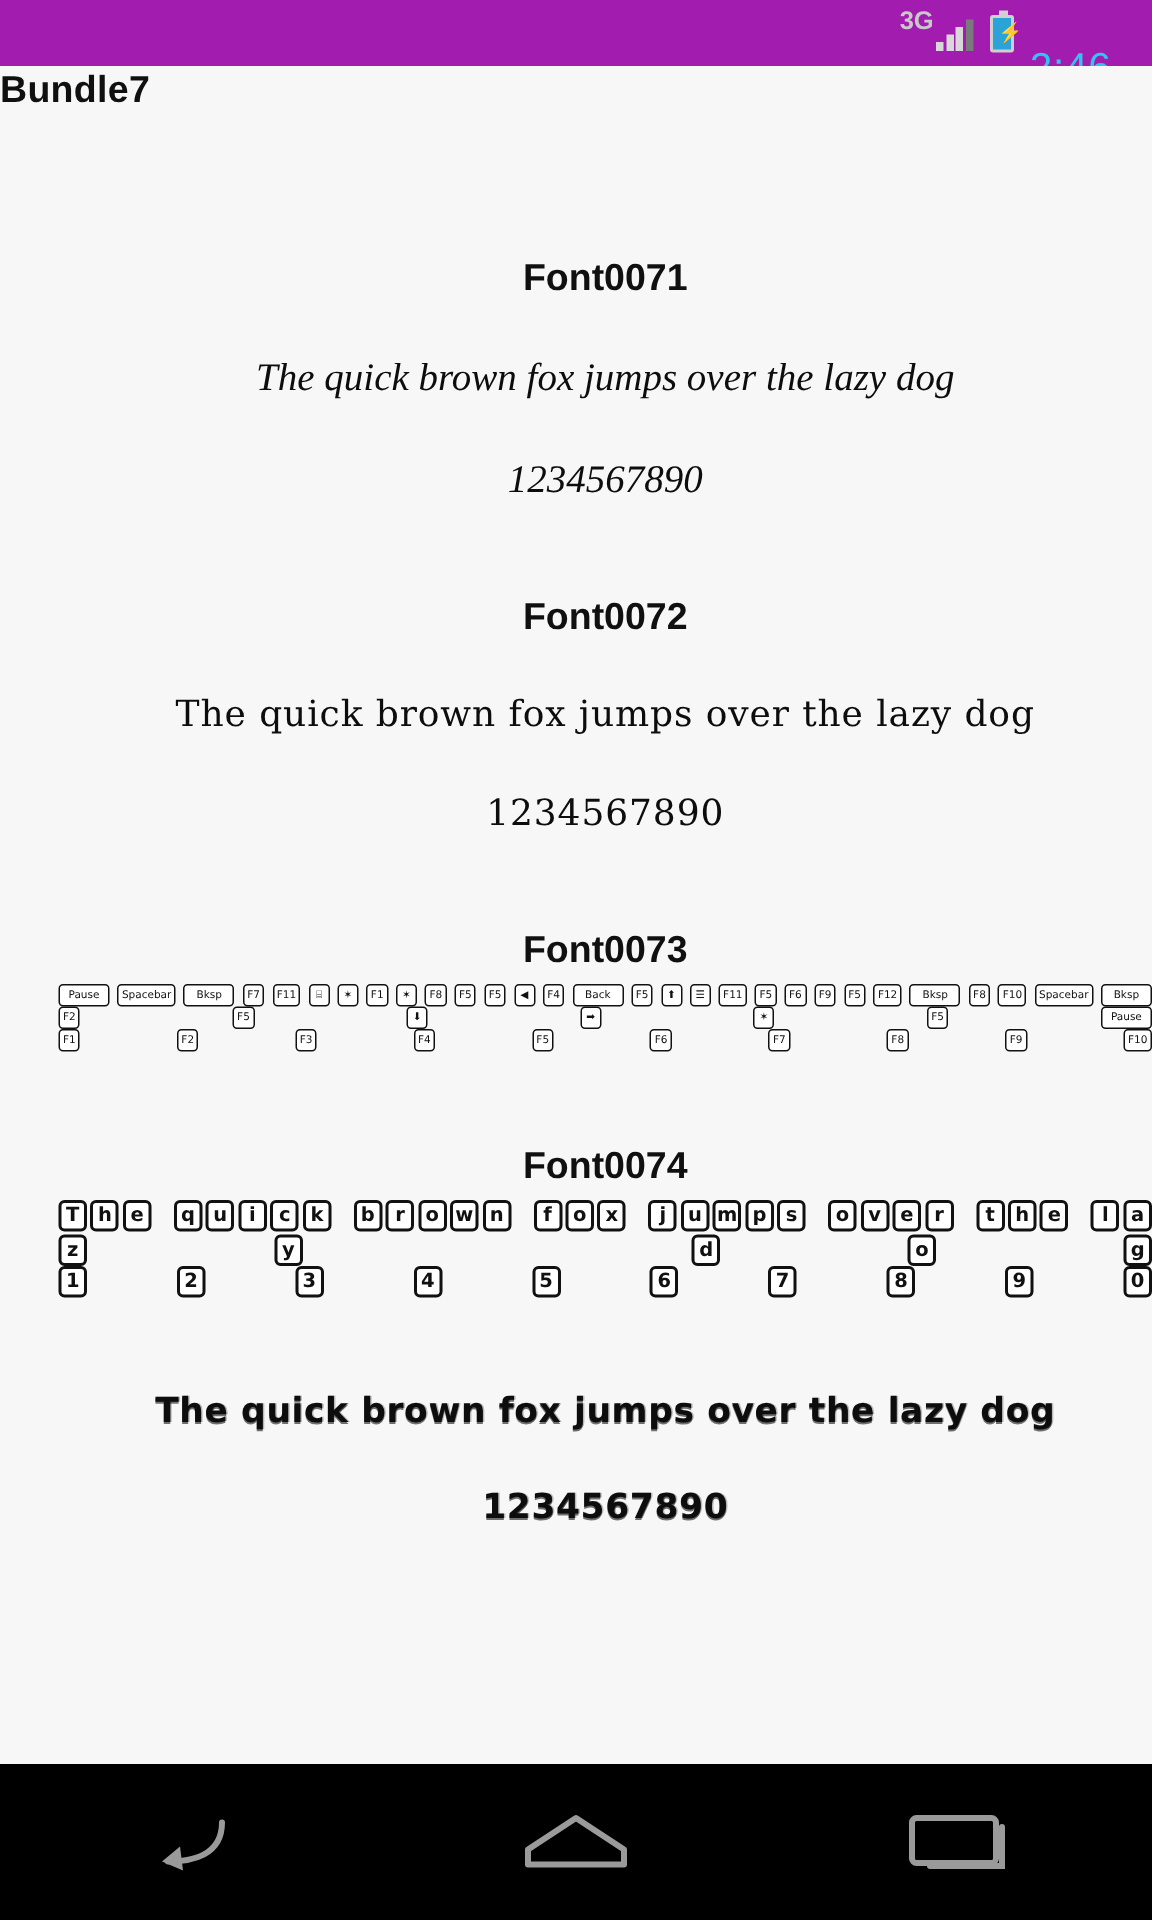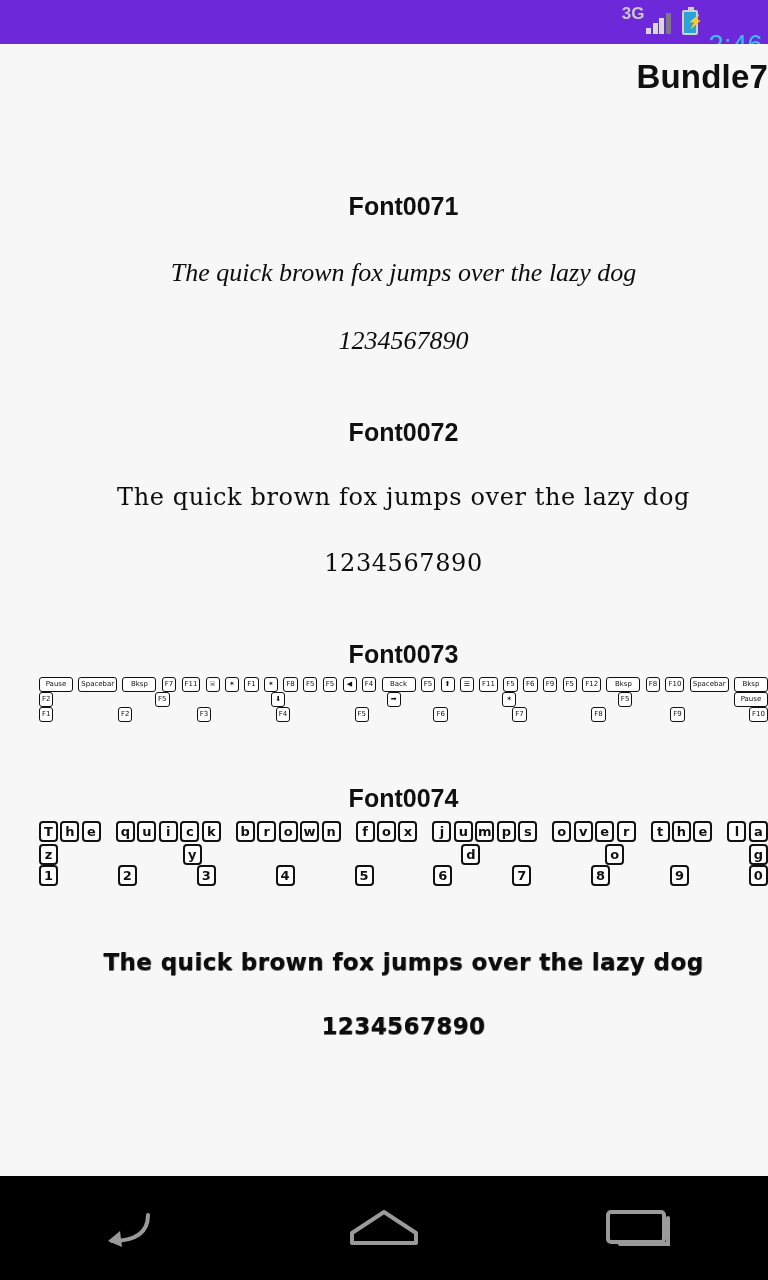--- a/index.html
+++ b/index.html
@@ -11,25 +11,25 @@
     width: 768px;
     height: 1280px;
     position: relative;
     font-family: "Liberation Sans", sans-serif;
     overflow: hidden;
   }
 
   
   .statusbar {
     height: 44px;
-    background: #6d28d9;
+    background: #a21caf;
     display: flex;
     align-items: center;
     justify-content: flex-end;
-    padding-right: 5px;
+    padding-right: 27px;
     box-sizing: border-box;
   }
   .statusbar .net-label {
     color: #c9c9c9;
     font-size: 17px;
     font-weight: bold;
     letter-spacing: 0px;
     margin-right: 2px;
     align-self: flex-start;
     margin-top: 4px;
@@ -90,25 +90,25 @@
   .content {
     position: absolute;
     top: 44px;
     left: 0;
     right: 0;
     bottom: 104px;
     background: #f7f7f7;
     overflow: hidden;
   }
   .app-title {
-    text-align: right;
-    font-size: 33px;
+    text-align: left;
+    font-size: 25px;
     font-weight: bold;
     color: #101010;
-    padding-top: 14px;
+    padding-top: 2px;
     letter-spacing: 0.2px;
   }
 
   .font-list {
     margin-top: 96px;
     padding-left: 39px;
   }
   .font-block {
     text-align: center;
     margin-bottom: 62px;

